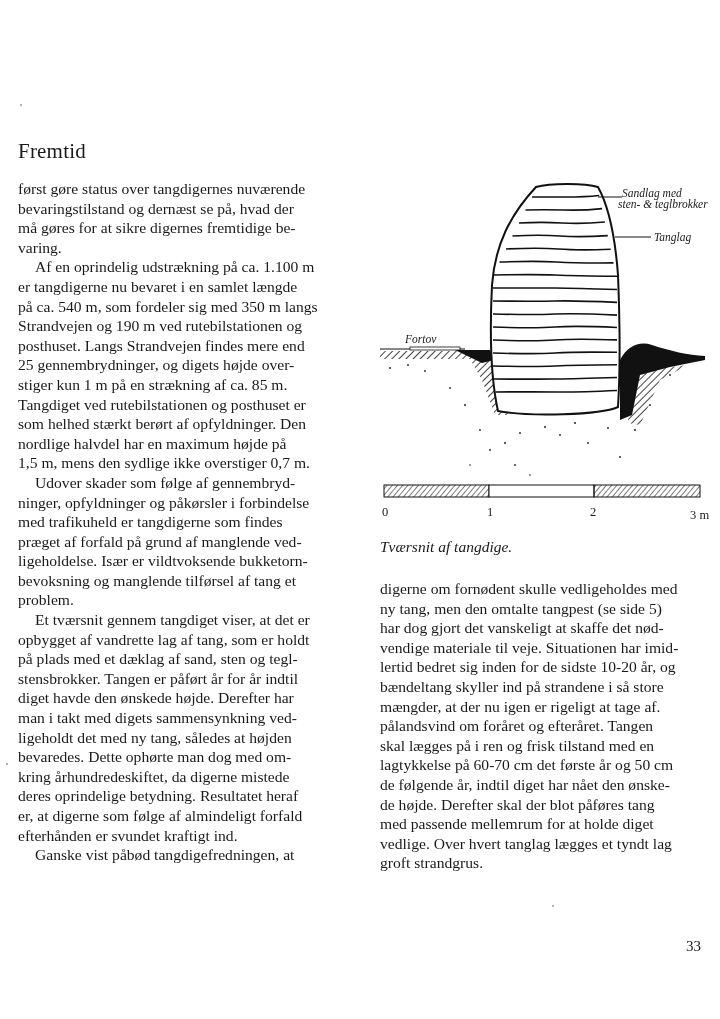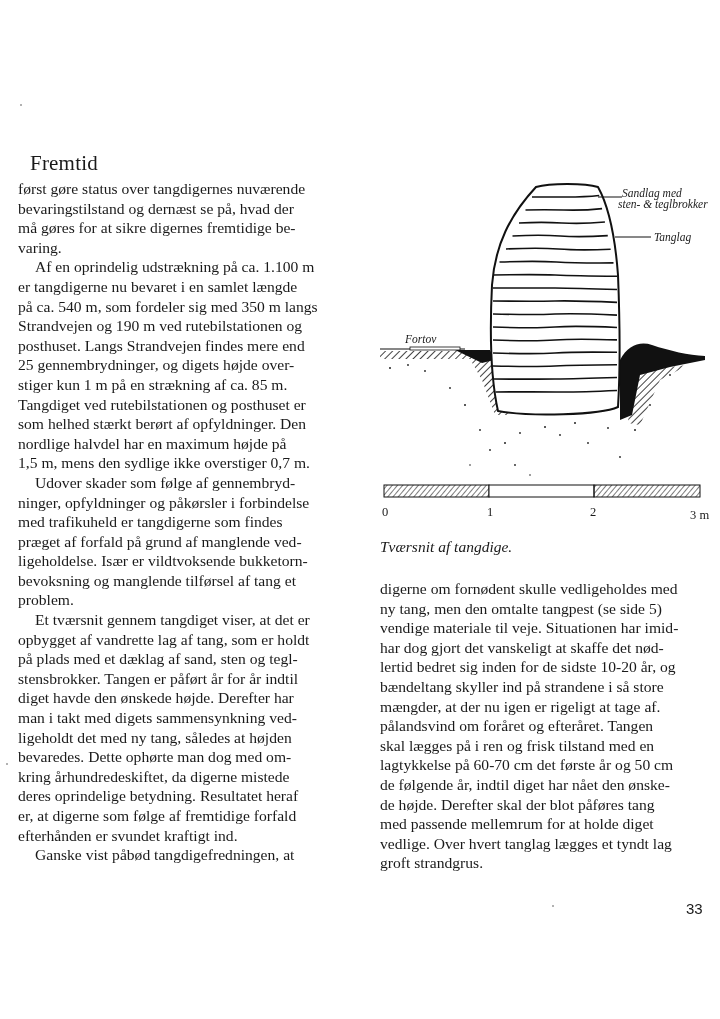--- a/index.html
+++ b/index.html
@@ -4,21 +4,21 @@
   <style>
     html, body { margin: 0; padding: 0; background: #ffffff; }
     body {
       width: 720px; height: 1019px; position: relative; overflow: hidden;
       font-family: "Liberation Serif", "DejaVu Serif", serif;
       color: #1a1a1a;
     }
     .speck { position: absolute; width: 2px; height: 2px; background: #999; border-radius: 50%; }
     .heading {
       position: absolute; left: 18px; top: 139px;
-      font-size: 21px; font-weight: normal; margin: 12px; letter-spacing: 0.2px;
+      font-size: 21px; font-weight: normal; margin: 0; letter-spacing: 0.2px;
     }
     .col {
       position: absolute; font-size: 15.6px; line-height: 19.6px;
       margin: 0; padding: 0;
     }
     .col-left { left: 18px; top: 179px; width: 330px; }
     .col-right { left: 380px; top: 579px; width: 325px; }
     .line { display: block; white-space: nowrap; height: 19.6px; }
     .line.indent { padding-left: 17px; }
     .figure { position: absolute; left: 370px; top: 175px; width: 345px; height: 330px; }
@@ -26,21 +26,21 @@
     .fig-label {
       position: absolute; font-style: italic; font-size: 11.5px; line-height: 12px;
       white-space: nowrap; color: #1a1a1a;
     }
     .scale-label { position: absolute; font-size: 12.5px; white-space: nowrap; }
     .caption {
       position: absolute; left: 380px; top: 538px; font-style: italic; font-size: 15.5px;
       white-space: nowrap;
     }
     .page-number {
-      position: absolute; left: 686px; top: 900px; font-family: Liberation Sans, sans-serif;
+      position: absolute; left: 686px; top: 938px; font-family: Liberation Serif, serif;
       font-size: 15px;
     }
   </style>
 </head>
 <body>
 
 <span class="speck" style="left:20px;top:104px;"></span>
 <span class="speck" style="left:552px;top:905px;"></span>
 <span class="speck" style="left:6px;top:763px;"></span>
 
@@ -72,21 +72,21 @@
     <span class="line indent">Et tværsnit gennem tangdiget viser, at det er</span>
     <span class="line">opbygget af vandrette lag af tang, som er holdt</span>
     <span class="line">på plads med et dæklag af sand, sten og tegl-</span>
     <span class="line">stensbrokker. Tangen er påført år for år indtil</span>
     <span class="line">diget havde den ønskede højde. Derefter har</span>
     <span class="line">man i takt med digets sammensynkning ved-</span>
     <span class="line">ligeholdt det med ny tang, således at højden</span>
     <span class="line">bevaredes. Dette ophørte man dog med om-</span>
     <span class="line">kring århundredeskiftet, da digerne mistede</span>
     <span class="line">deres oprindelige betydning. Resultatet heraf</span>
-    <span class="line">er, at digerne som følge af fremtidige forfald</span>
+    <span class="line">er, at digerne som følge af almindeligt forfald</span>
     <span class="line">efterhånden er svundet kraftigt ind.</span>
     <span class="line indent">Ganske vist påbød tangdigefredningen, at</span>
   </div>
 
 <div class="figure">
   <svg width="345" height="330" viewBox="0 0 345 330">
     <defs>
       <pattern id="hatch" width="5" height="5" patternUnits="userSpaceOnUse" patternTransform="rotate(45)">
         <line x1="0" y1="0" x2="0" y2="5" stroke="#111" stroke-width="1.6"></line>
       </pattern>
@@ -172,22 +172,22 @@
   <span class="scale-label" style="left:117px;top:330px;">1</span>
   <span class="scale-label" style="left:220px;top:330px;">2</span>
   <span class="scale-label" style="left:320px;top:333px;">3 m</span>
 </div>
 
 <div class="caption">Tværsnit af tangdige.</div>
 
 <div class="col col-right" id="right-col">
     <span class="line">digerne om fornødent skulle vedligeholdes med</span>
     <span class="line">ny tang, men den omtalte tangpest (se side 5)</span>
+    <span class="line">har dog gjort det vanskeligt at skaffe det nød-</span>
     <span class="line">vendige materiale til veje. Situationen har imid-</span>
-    <span class="line">har dog gjort det vanskeligt at skaffe det nød-</span>
     <span class="line">lertid bedret sig inden for de sidste 10-20 år, og</span>
     <span class="line">bændeltang skyller ind på strandene i så store</span>
     <span class="line">mængder, at der nu igen er rigeligt at tage af.</span>
     <span class="line">pålandsvind om foråret og efteråret. Tangen</span>
     <span class="line">skal lægges på i ren og frisk tilstand med en</span>
     <span class="line">lagtykkelse på 60-70 cm det første år og 50 cm</span>
     <span class="line">de følgende år, indtil diget har nået den ønske-</span>
     <span class="line">de højde. Derefter skal der blot påføres tang</span>
     <span class="line">med passende mellemrum for at holde diget</span>
     <span class="line">vedlige. Over hvert tanglag lægges et tyndt lag</span>

